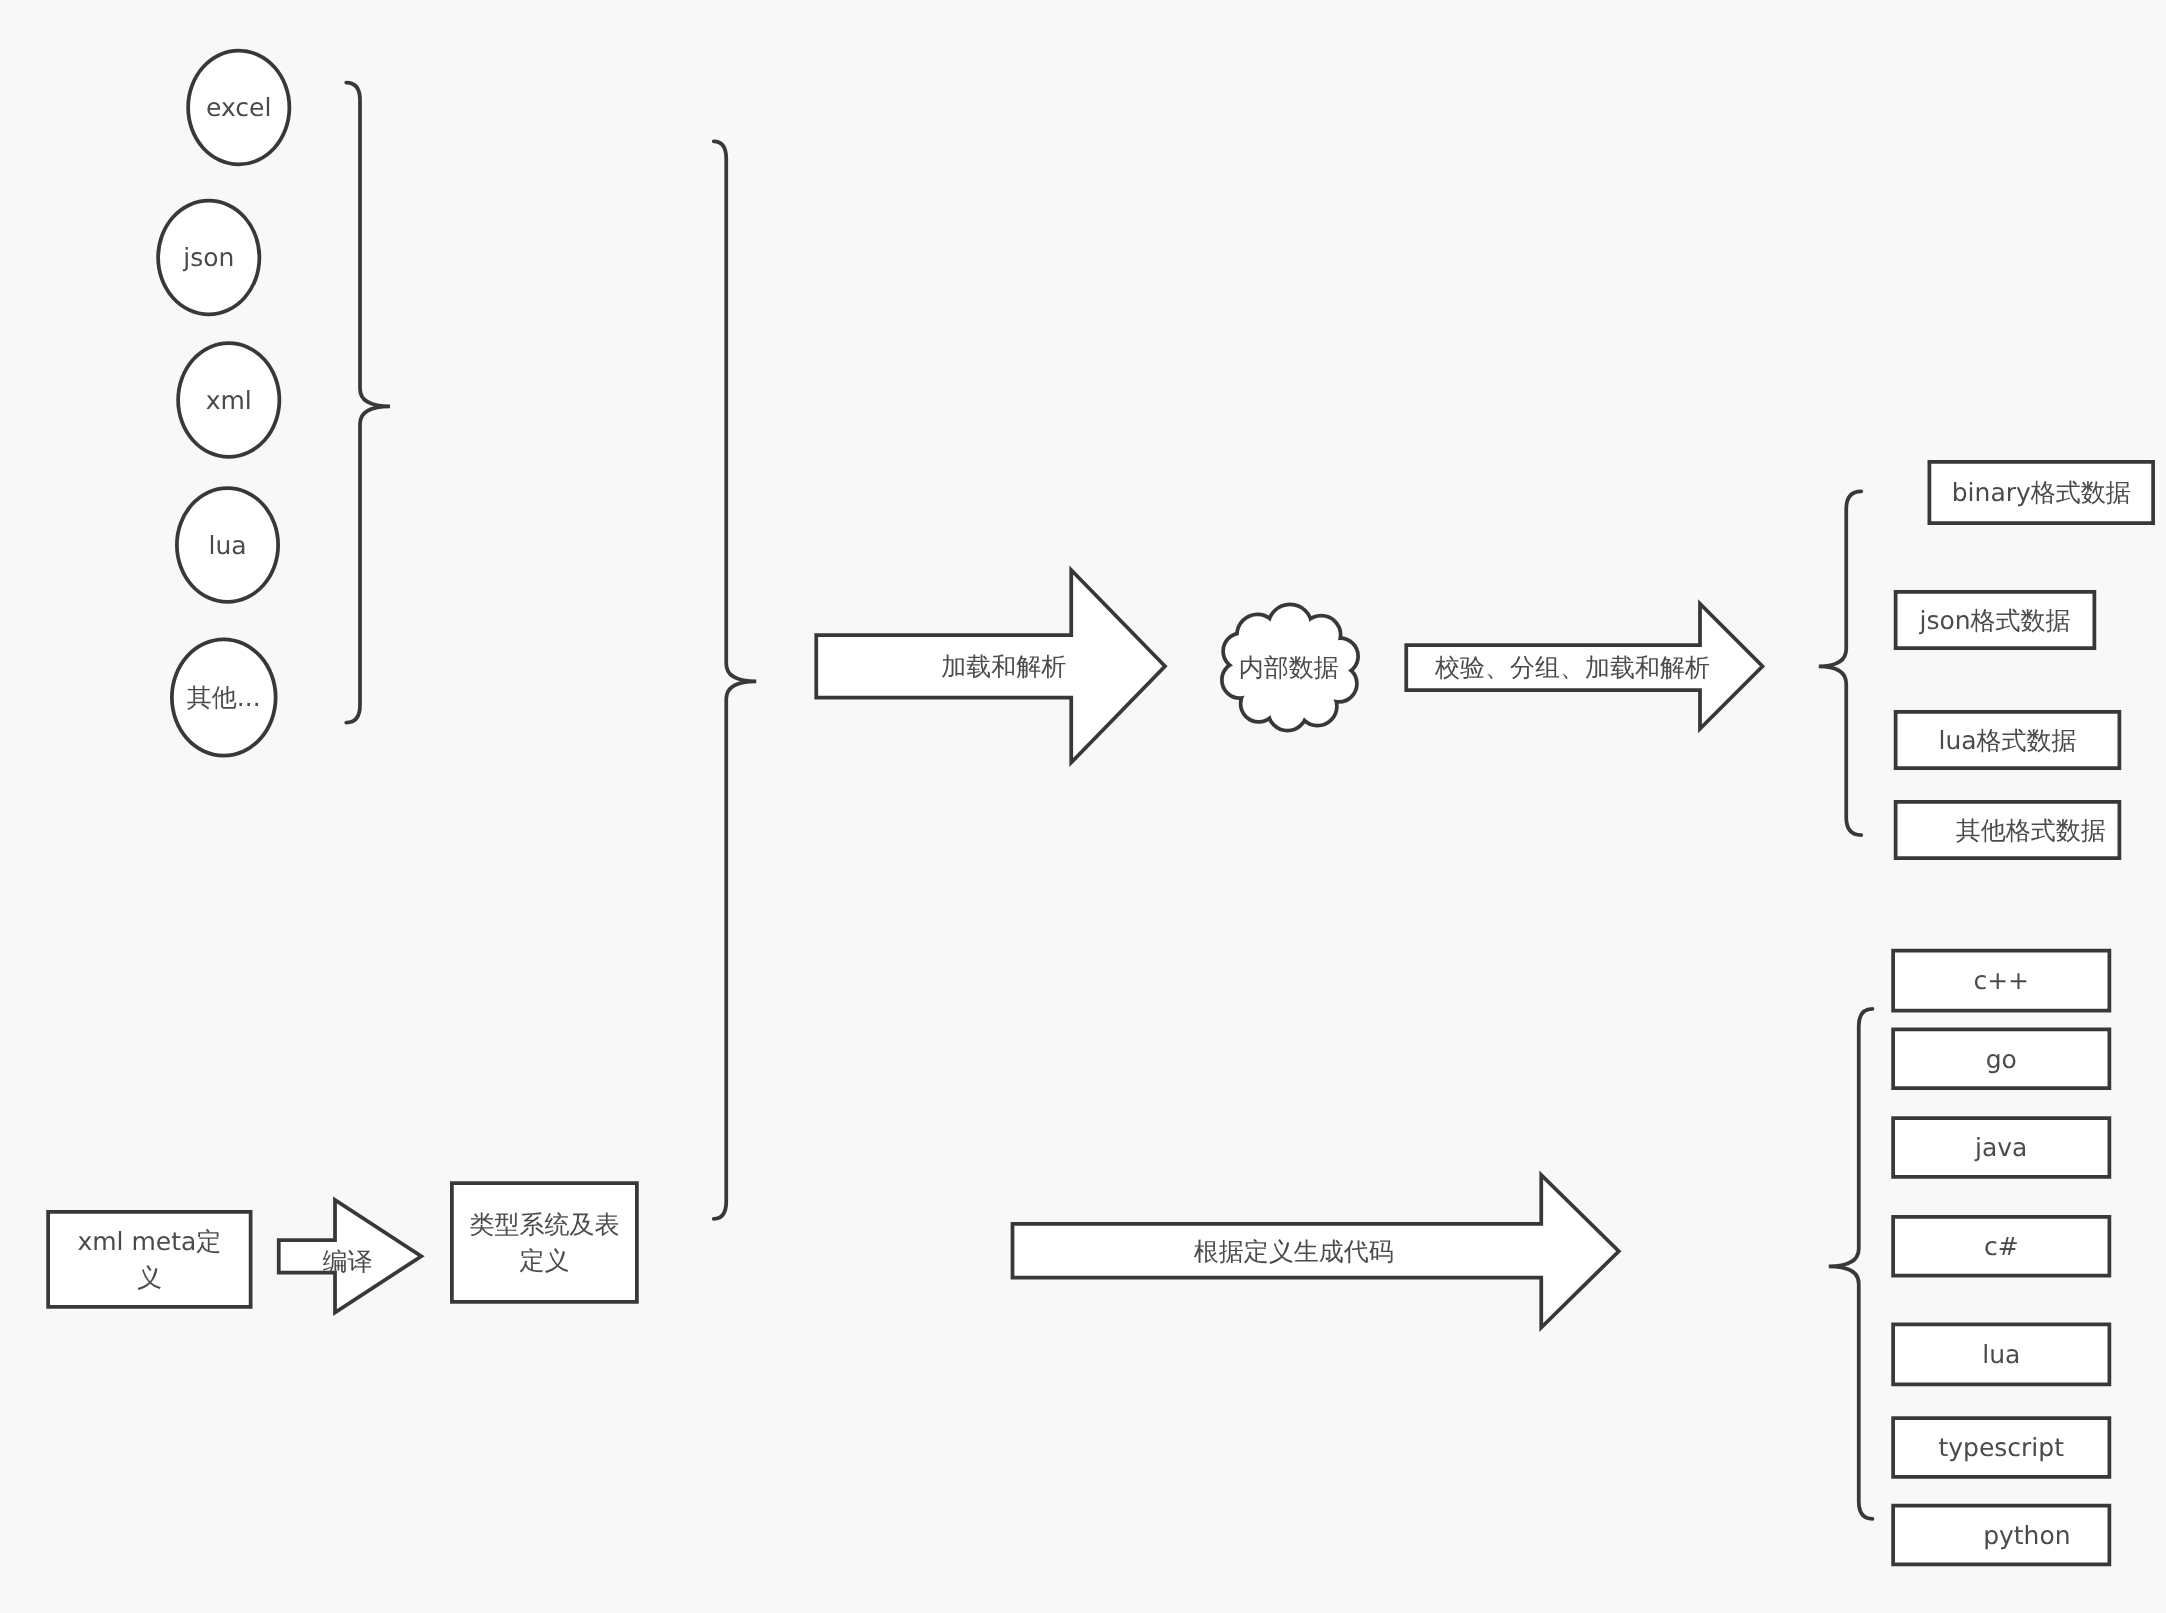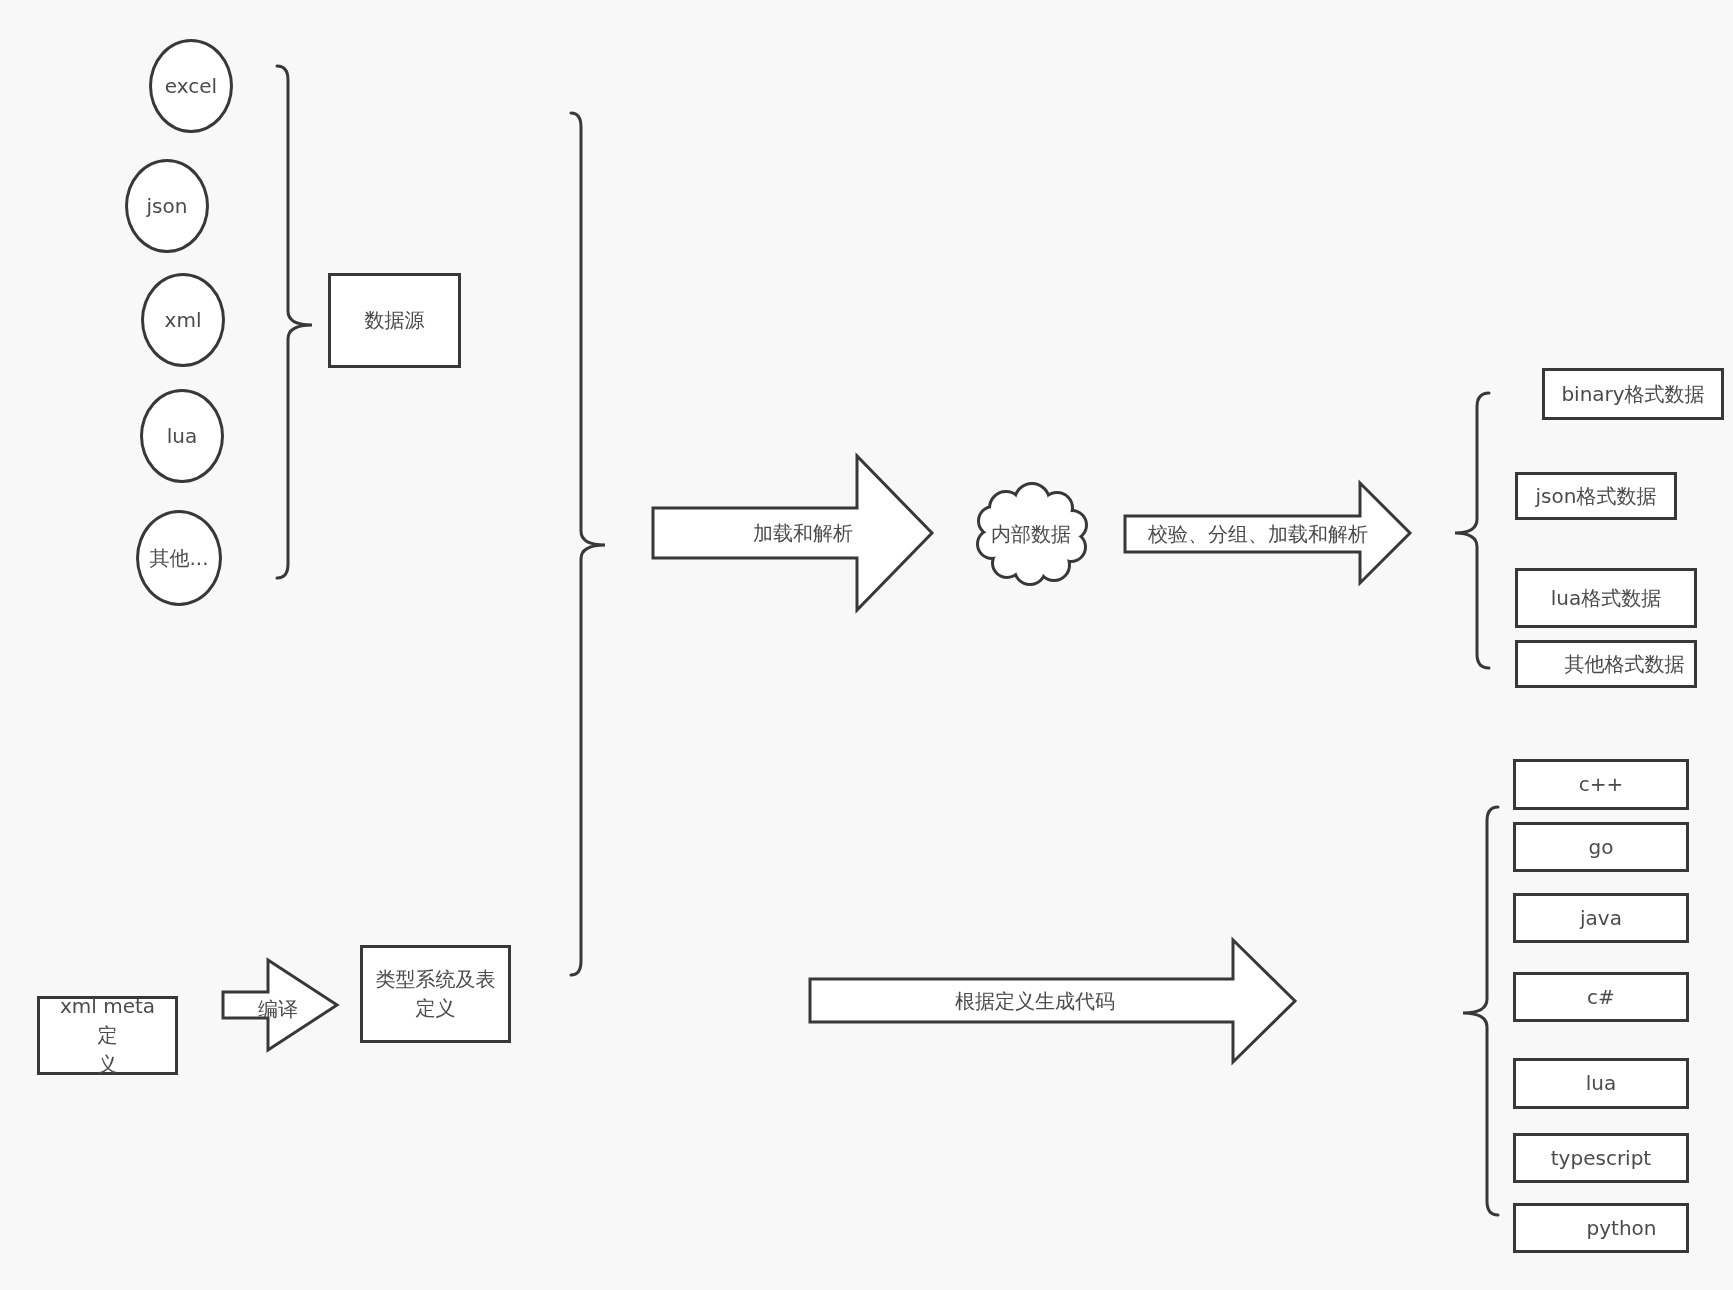--- a/index.html
+++ b/index.html
@@ -81,30 +81,29 @@
       </g>
     </g>
   </svg>
 
   <div class="node ellipse" style="left:149px; top:39px;  width:84px; height:94px;">excel</div>
   <div class="node ellipse" style="left:125px; top:159px; width:84px; height:94px;">json</div>
   <div class="node ellipse" style="left:141px; top:273px; width:84px; height:94px;">xml</div>
   <div class="node ellipse" style="left:140px; top:389px; width:84px; height:94px;">lua</div>
   <div class="node ellipse" style="left:136px; top:510px; width:86px; height:96px;">其他...</div>
 
-  <div class="node" style="left:328px; top:273px; width:133px; height:95px;">数据源</div>
 
-  <div class="node prewrap" style="left:37px; top:968px; width:141px; height:79px; padding:0 10px;margin-top:28px;">xml meta定
+  <div class="node prewrap" style="left:37px; top:968px; width:165px; height:79px; padding:0 10px;">xml meta定
 义</div>
   <div class="node rounded prewrap" style="left:360px; top:945px; width:151px; height:98px;">类型系统及表
 定义</div>
 
   <div class="node" style="left:1515px; top:368px; width:182px; height:52px;margin-left:27px;">binary格式数据</div>
   <div class="node" style="left:1515px; top:472px; width:162px; height:48px;">json格式数据</div>
-  <div class="node" style="left:1515px; top:568px; width:182px; height:60px;">lua格式数据</div>
+  <div class="node" style="left:1515px; top:568px; width:182px; height:48px;">lua格式数据</div>
   <div class="node" style="left:1515px; top:640px; width:182px; height:48px;padding-left:37px;">其他格式数据</div>
 
   <div class="node" style="left:1513px; top:759px;  width:176px; height:51px;">c++</div>
   <div class="node" style="left:1513px; top:822px;  width:176px; height:50px;">go</div>
   <div class="node" style="left:1513px; top:893px;  width:176px; height:50px;">java</div>
   <div class="node" style="left:1513px; top:972px;  width:176px; height:50px;">c#</div>
   <div class="node" style="left:1513px; top:1058px; width:176px; height:51px;">lua</div>
   <div class="node" style="left:1513px; top:1133px; width:176px; height:50px;">typescript</div>
   <div class="node" style="left:1513px; top:1203px; width:176px; height:50px;padding-left:41px;">python</div>
 

